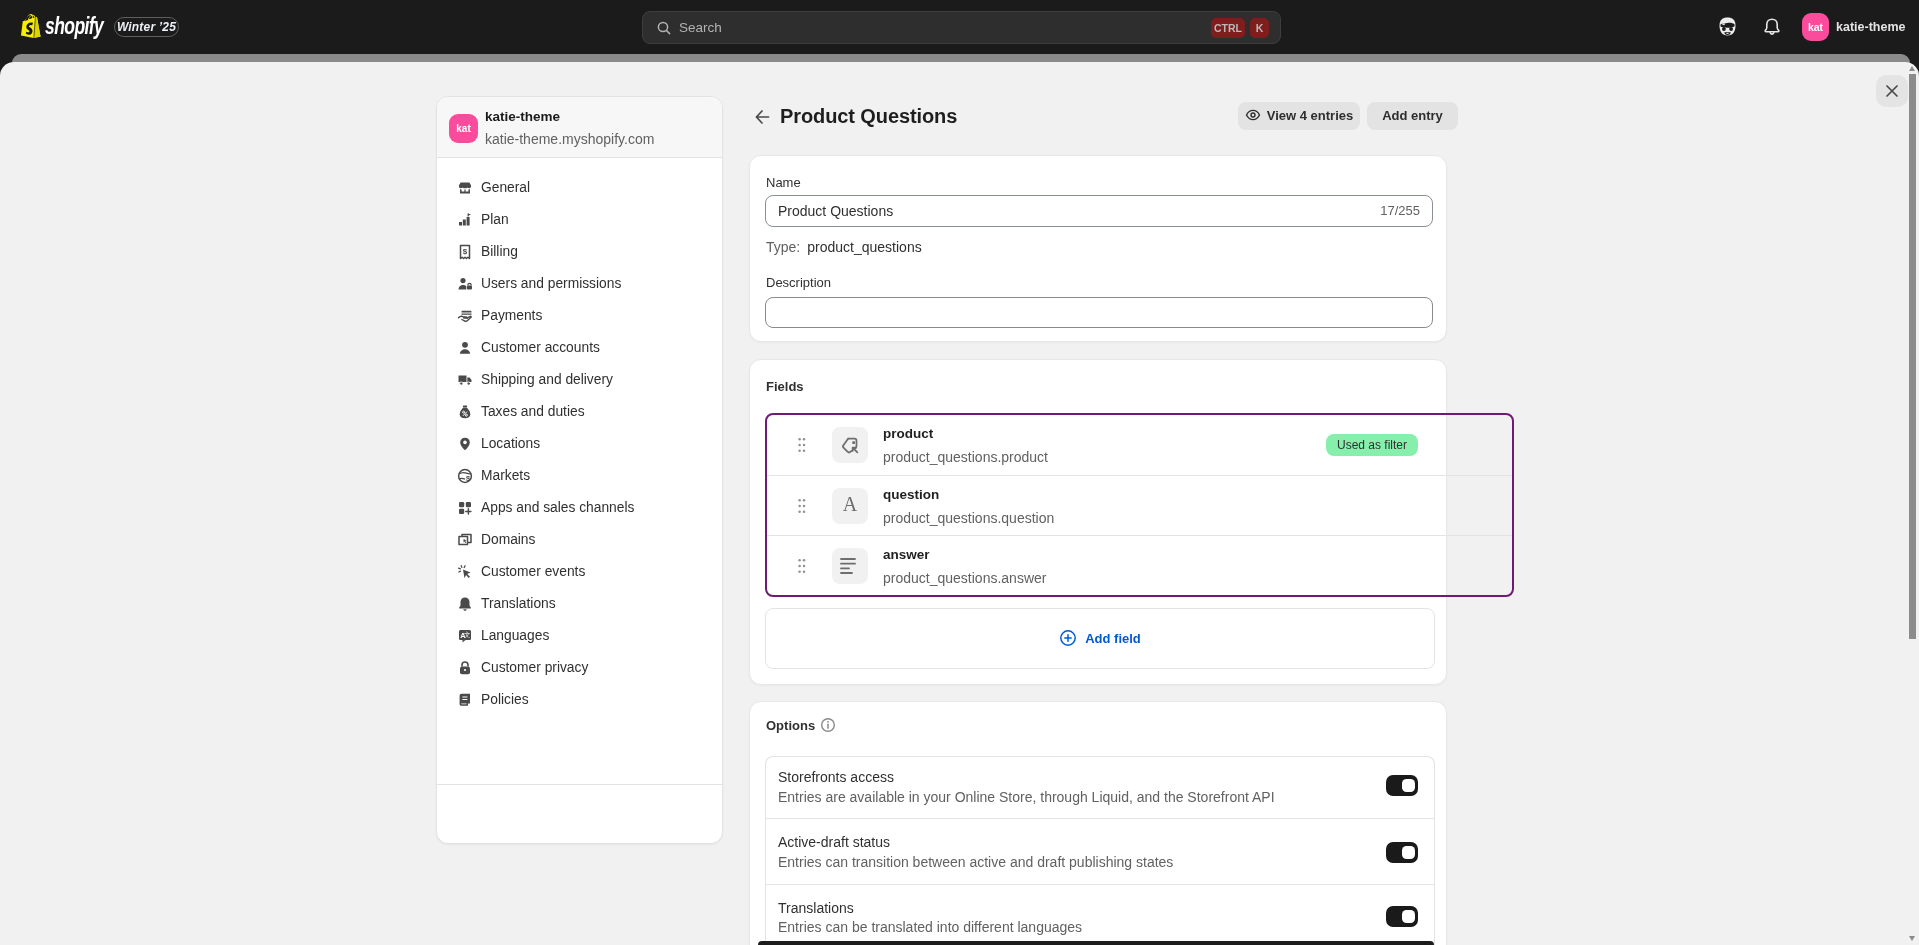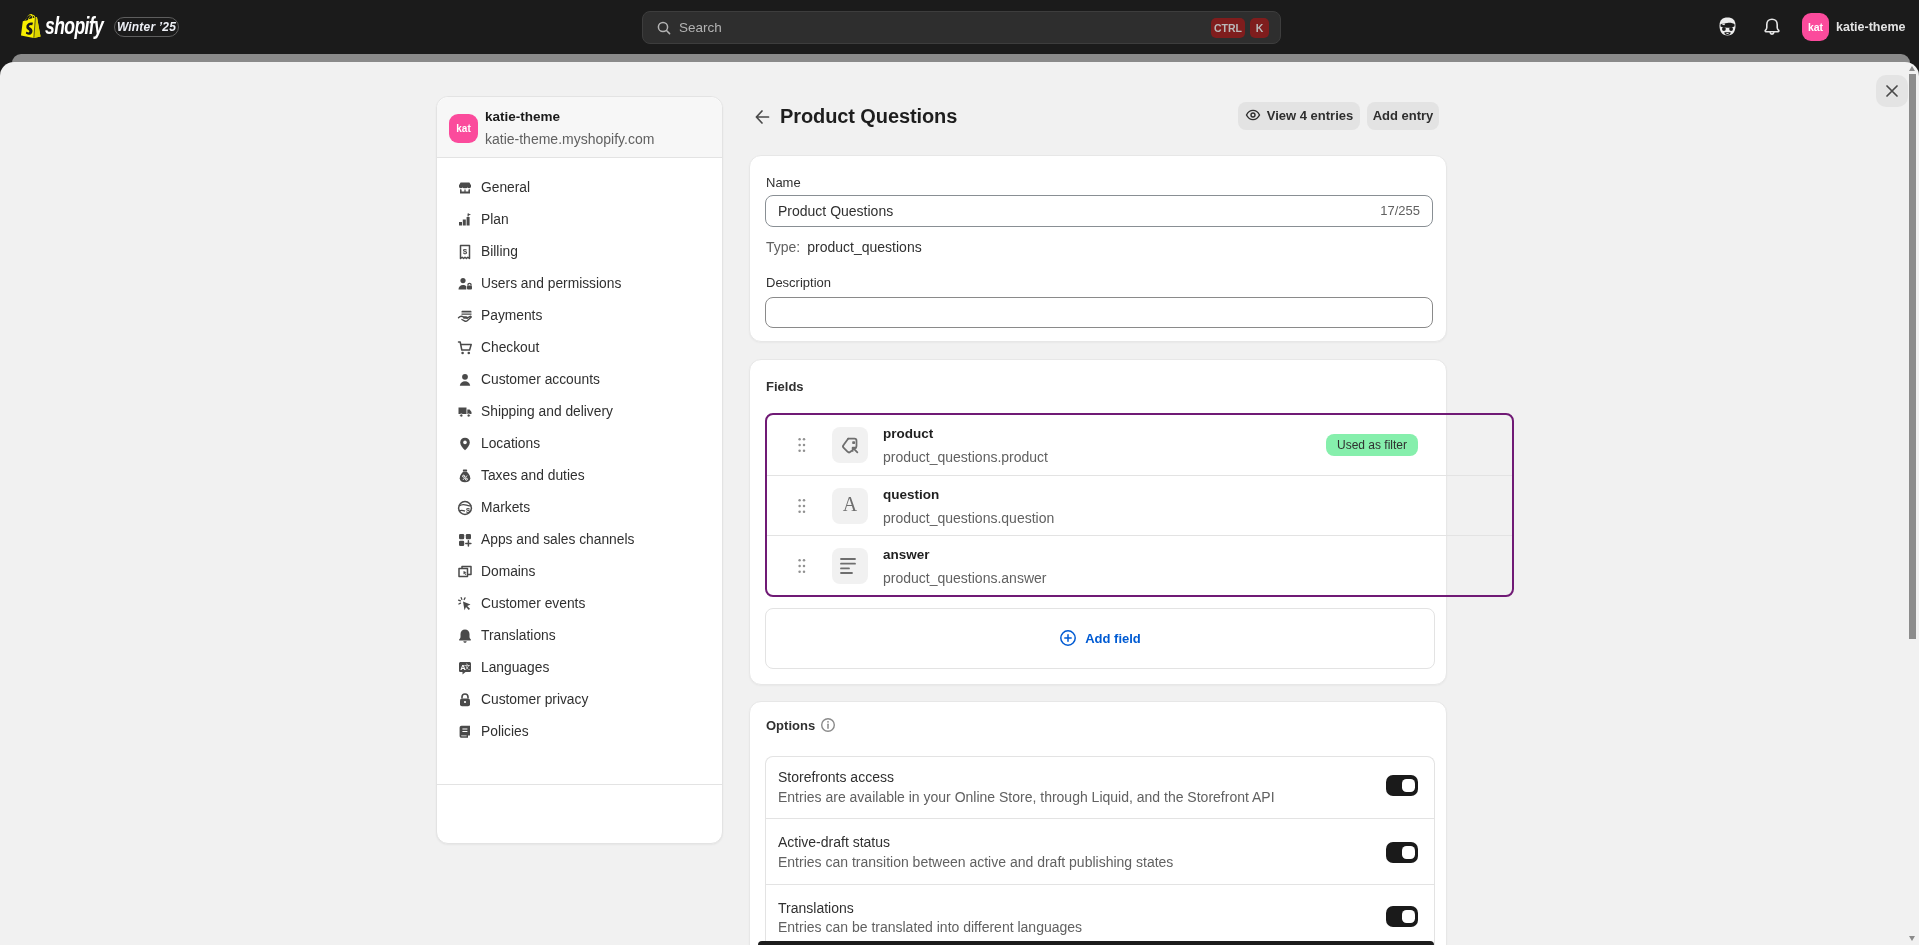--- a/index.html
+++ b/index.html
@@ -33,21 +33,21 @@
   .nitem.sel { background:#ebebeb; }
   .nitem .nicon { position:absolute; left:8px; top:6px; width:16px; height:16px; }
   .nitem .nlabel { position:absolute; left:32px; top:5.5px; font-size:13.8px; font-weight:500; color:#303030; line-height:16px; }
   .sidesep { position:absolute; left:0; top:687px; width:100%; height:1px; background:#e3e3e3; }
   
   .main { position:absolute; left:749px; top:0; width:698px; }
   .backarrow { position:absolute; left:4px; top:46px; }
   .ptitle { position:absolute; left:31px; top:43px; font-size:20px; font-weight:700; color:#1e1e1e; letter-spacing:-0.1px; }
   .btn { position:absolute; top:40px; height:28px; background:#e3e3e3; border-radius:8px; font-size:13px; font-weight:600; color:#2e2e2e; text-align:center; line-height:28px; }
   .btn.view { left:489px; width:122px; }
-  .btn.add { left:618px; width:72px; }
+  .btn.add { left:618px; width:91px; }
   .card { position:absolute; left:0; width:698px; background:#fff; border:1px solid #e7e7e7; border-radius:12px; box-shadow:0 1px 2px rgba(0,0,0,.04); }
   .card .lab { position:absolute; left:16px; font-size:13px; color:#303030; }
   .card .lab.b { font-weight:700; }
   .namecard { top:93px; height:187px; }
   .inp { position:absolute; left:15px; width:668px; border:1.5px solid #898f94; border-radius:8px; background:#fff; }
   .inp1 { top:39px; height:32px; }
   .inp1 .v { position:absolute; left:12px; top:7px; font-size:14px; color:#303030; }
   .inp1 .c { position:absolute; right:12px; top:7px; font-size:13px; color:#616161; }
   .inp2 { top:141px; height:31px; border-width:1px; border-color:#8a8a8a; }
   .typeline { position:absolute; left:16px; top:83px; font-size:14px; }
@@ -159,60 +159,52 @@
         <div class="nitem">
           <svg class="nicon" viewBox="0 0 16 16">
             <path d="M1.5 9.8 C3 8.2 5 8 6.4 9 L9.2 9 C9.8 9 10.2 9.4 10.2 10 L6.8 10" fill="none" stroke="#4a4a4a" stroke-width="1.4" stroke-linecap="round"></path>
             <path d="M10 10.2 L13.2 8.4 C13.8 8.1 14.4 8.6 14.2 9.2 L10.5 12.6 C9.6 13.4 8.4 13.5 7.4 12.9 L4.9 11.5" fill="none" stroke="#4a4a4a" stroke-width="1.4" stroke-linecap="round"></path>
             <path d="M5.5 2.8 L13.5 2.8 C14 2.8 14.5 3.2 14.5 3.8 L14.5 6.8 L4.5 6.8 L4.5 3.8 C4.5 3.2 5 2.8 5.5 2.8 Z M4.5 4.4 L14.5 4.4 L14.5 5.4 L4.5 5.4 Z" fill="#4a4a4a" fill-rule="evenodd"></path>
           </svg>
           <span class="nlabel">Payments</span>
         </div>
         <div class="nitem">
           <svg class="nicon" viewBox="0 0 16 16">
-            <path d="M1.5 2 L3.2 2 L4.8 10 L12.6 10 L14.2 4.5 L4 4.5" fill="none" stroke="#4a4a4a" stroke-width="1.5" stroke-linecap="round" stroke-linejoin="round"></path>
-            <circle cx="5.6" cy="13" r="1.3" fill="#4a4a4a"></circle>
-            <circle cx="11.8" cy="13" r="1.3" fill="#4a4a4a"></circle>
-          </svg>
-          <span class="nlabel">Checkout</span>
-        </div>
-        <div class="nitem">
-          <svg class="nicon" viewBox="0 0 16 16">
             <circle cx="8" cy="4.8" r="2.9" fill="#4a4a4a"></circle>
             <path d="M2.8 13.8 C3.2 10.8 5.4 9.3 8 9.3 C10.6 9.3 12.8 10.8 13.2 13.8 Z" fill="#4a4a4a"></path>
           </svg>
           <span class="nlabel">Customer accounts</span>
         </div>
         <div class="nitem">
           <svg class="nicon" viewBox="0 0 16 16">
             <path d="M1.5 3.5 L9.5 3.5 L9.5 10 L1.5 10 Z" fill="#4a4a4a"></path>
             <path d="M10.3 5.5 L12.6 5.5 L14.5 8 L14.5 10 L10.3 10 Z" fill="#4a4a4a"></path>
             <circle cx="4.3" cy="11.5" r="1.6" fill="#4a4a4a" stroke="#fff" stroke-width="0.8"></circle>
             <circle cx="11.7" cy="11.5" r="1.6" fill="#4a4a4a" stroke="#fff" stroke-width="0.8"></circle>
           </svg>
           <span class="nlabel">Shipping and delivery</span>
-        </div>
-        <div class="nitem">
-          <svg class="nicon" viewBox="0 0 16 16">
-            <path d="M8 1.8 C10.8 1.8 12.8 3.8 12.8 6.5 C12.8 9.3 10.5 11.8 8 14.2 C5.5 11.8 3.2 9.3 3.2 6.5 C3.2 3.8 5.2 1.8 8 1.8 Z" fill="#4a4a4a"></path>
-            <circle cx="8" cy="6.4" r="1.8" fill="#fff"></circle>
-          </svg>
-          <span class="nlabel">Locations</span>
         </div>
         <div class="nitem">
           <svg class="nicon" viewBox="0 0 16 16">
             <path d="M6.2 3.5 L9.8 3.5 L11.8 6 C12.8 7.4 13.3 8.8 13.3 10.2 C13.3 12.6 11.2 14.3 8 14.3 C4.8 14.3 2.7 12.6 2.7 10.2 C2.7 8.8 3.2 7.4 4.2 6 Z" fill="#4a4a4a"></path>
             <rect x="5.8" y="1.6" width="4.4" height="1.6" rx="0.8" fill="#4a4a4a"></rect>
             <g stroke="#fff" stroke-width="1">
               <line x1="6" y1="11.8" x2="10" y2="7.6"></line>
               <circle cx="6.6" cy="8.2" r="1" fill="none"></circle>
               <circle cx="9.4" cy="11.2" r="1" fill="none"></circle>
             </g>
           </svg>
           <span class="nlabel">Taxes and duties</span>
+        </div>
+        <div class="nitem">
+          <svg class="nicon" viewBox="0 0 16 16">
+            <path d="M8 1.8 C10.8 1.8 12.8 3.8 12.8 6.5 C12.8 9.3 10.5 11.8 8 14.2 C5.5 11.8 3.2 9.3 3.2 6.5 C3.2 3.8 5.2 1.8 8 1.8 Z" fill="#4a4a4a"></path>
+            <circle cx="8" cy="6.4" r="1.8" fill="#fff"></circle>
+          </svg>
+          <span class="nlabel">Locations</span>
         </div>
         <div class="nitem">
           <svg class="nicon" viewBox="0 0 16 16">
             <circle cx="8" cy="8" r="6.4" fill="none" stroke="#4a4a4a" stroke-width="1.5"></circle>
             <path d="M2 6 C4 4.6 7 4.2 9.5 5.2 C12 6.2 13.6 6 14.3 5.4" fill="none" stroke="#4a4a4a" stroke-width="1.3"></path>
             <path d="M2 10.8 C4 10 6 10.2 8 11.2" fill="none" stroke="#4a4a4a" stroke-width="1.3"></path>
             <text x="11" y="13.4" font-size="7.5" font-weight="bold" fill="#4a4a4a" text-anchor="middle" font-family="Liberation Sans">$</text>
           </svg>
           <span class="nlabel">Markets</span>
         </div>

